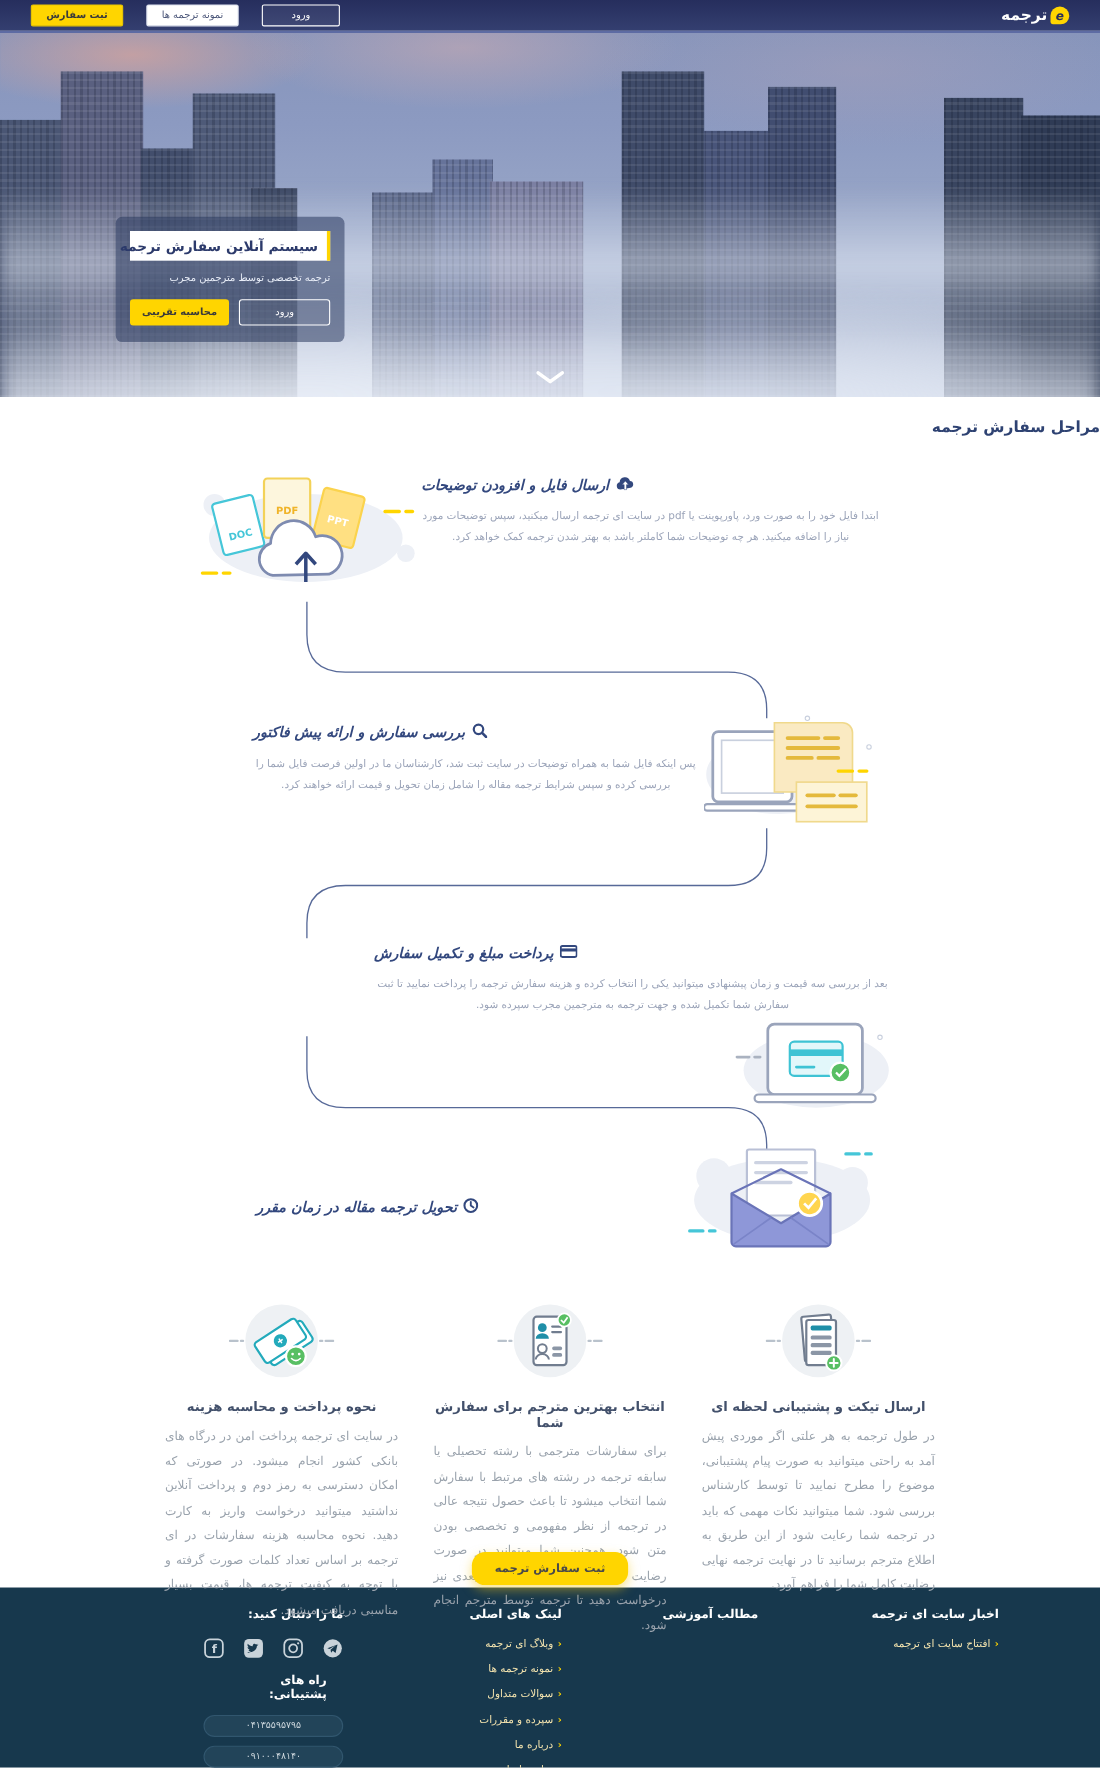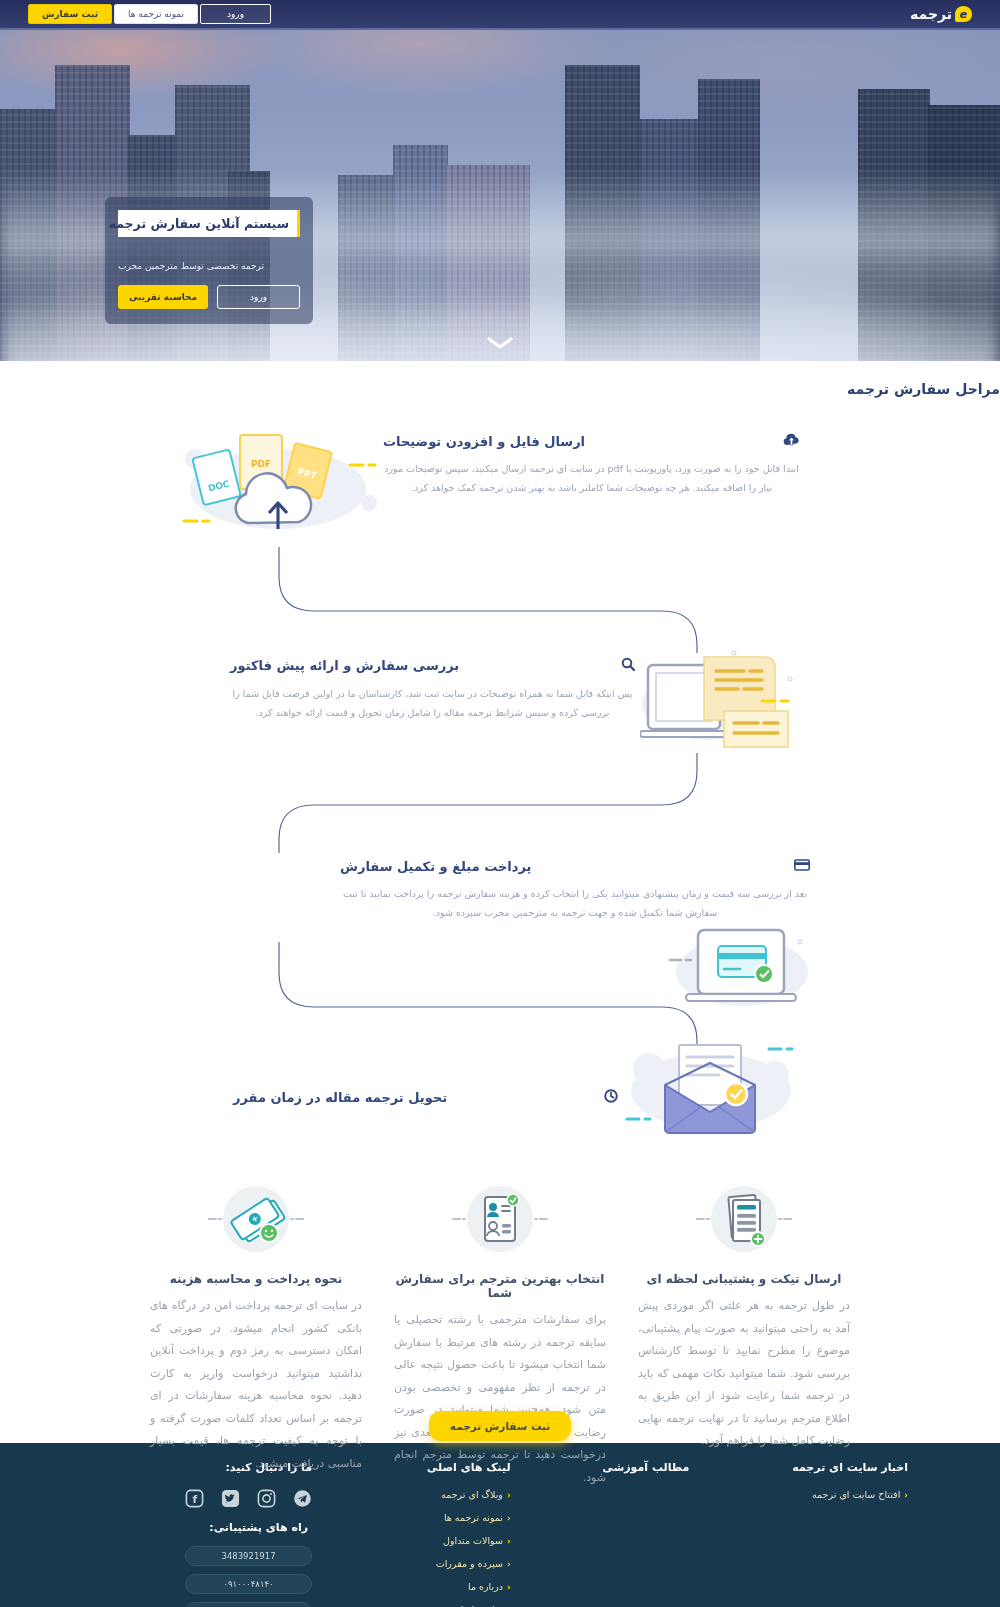--- a/index.html
+++ b/index.html
@@ -8,21 +8,21 @@
   a { text-decoration:none; }
 
   
   .navbar { height:30px; background:linear-gradient(180deg,#262e5d,#343f70); border-bottom:2px solid #5d6ba3;
             display:flex; align-items:center; justify-content:space-between; padding:0 28px; }
   .logo { display:flex; align-items:center; gap:3px; cursor:pointer; }
   .logo-badge { width:17px; height:16px; background:#ffd500; border-radius:50% 50% 45% 12%;
                 color:#262e5d; font-weight:bold; font-style:italic; font-size:11px;
                 display:flex; align-items:center; justify-content:center; }
   .logo-text { color:#fff; font-weight:bold; font-size:14px; }
-  .nav-buttons { display:flex; gap:2px; direction:ltr; }
+  .nav-buttons { display:flex; gap:21px; direction:ltr; }
   .nav-btn { font-size:9px; padding:4px 13px; border-radius:2px; cursor:pointer; border:none; font-family:inherit; }
   .btn-order { background:#ffd500; color:#3a3a3a; font-weight:bold; border:1px solid #e9c600; }
   .btn-samples { background:#fff; color:#4a5578; border:1px solid #dde2ee; }
   .btn-login-nav { background:rgba(255,255,255,0.06); border:1px solid #fff; color:#fff; padding:4px 26px; }
 
   
   .hero { position:relative; height:331px; overflow:hidden;
           background:linear-gradient(180deg,#8795bb 0%,#8c9ac1 25%,#9aa8c8 55%,#bcc5d8 100%); }
   .hero-sky { position:absolute; inset:0;
       background:
@@ -37,21 +37,21 @@
              background:linear-gradient(180deg,transparent,rgba(228,234,246,0.55) 55%,transparent); filter:blur(7px); }
   .fog-low { position:absolute; bottom:-35px; left:0; right:0; height:190px; filter:blur(8px);
       background:
         radial-gradient(55% 100% at 28% 100%, rgba(236,241,249,0.96), rgba(236,241,249,0) 72%),
         radial-gradient(50% 100% at 68% 100%, rgba(226,233,245,0.92), rgba(226,233,245,0) 72%),
         linear-gradient(0deg, rgba(233,238,248,0.85), transparent 70%); }
   .hero-card { position:absolute; top:167px; left:105px; width:208px; border-radius:6px;
                background:rgba(34,50,88,0.52); padding:13px 13px 15px; }
   .hero-title { background:#fff; color:#2c3a6b; font-weight:bold; font-size:12.5px;
                 padding:6px 8px; border-right:3px solid #ffd500; text-align:center; white-space:nowrap; }
-  .hero-sub { color:#e9eef8; font-size:9px; text-align:left; margin-top:24px; }
+  .hero-sub { color:#e9eef8; font-size:9px; text-align:right; margin-top:11px; }
   .hero-actions { display:flex; gap:9px; margin-top:14px; direction:ltr; }
   .btn-estimate { background:#ffd500; color:#3a3a3a; font-weight:bold; font-size:9px;
                   padding:6px 11px; border-radius:3px; border:none; cursor:pointer; font-family:inherit; }
   .btn-login-hero { flex:1; border:1px solid #fff; color:#fff; font-size:9px; padding:6px 0; text-align:center;
                     border-radius:3px; background:rgba(255,255,255,0.05); cursor:pointer; font-family:inherit; }
   .hero-chevron { position:absolute; bottom:7px; left:50%; transform:translateX(-50%); cursor:pointer; }
 
   
   .main { position:relative; height:1082px; background:#fff; }
   .section-title { position:absolute; top:20px; left:0; right:0; text-align:right;
@@ -60,21 +60,21 @@
   .step { position:absolute; left:0; right:0; display:flex; justify-content:space-between; align-items:flex-start; }
   #step1 { top:58px;  padding:0 200px 0 178px; }
   #step2 { top:288px; padding:0 205px 0 230px; }
   #step3 { top:482px; padding:0 190px 0 198px;flex-direction:column; }
   #step4 { top:672px; padding:0 205px 0 233px; }
   .st1 { width:425px; padding-top:14px; }
   .st2 { width:405px; padding-top:8px; }
   .st3 { width:470px; padding-top:16px; }
   .st4 { width:385px; padding-top:56px; }
   .step-heading { color:#33487e; font-size:13px; font-weight:bold; display:flex;
-                  align-items:center; justify-content:space-between; gap:6px; }
+                  align-items:center; justify-content:flex-end; gap:6px;font-style:italic; }
   .step-para { color:#9aa3b8; font-size:9.5px; line-height:1.95; text-align:center; margin-top:11px; }
   .illo { flex:none; }
 
   
   .features { position:absolute; top:822px; left:150px; right:150px; display:flex; gap:32px; }
   .feature { flex:1; text-align:center; }
   .feature-heading { color:#42506b; font-size:12px; font-weight:bold; margin:13px 0 9px; }
   .feature-para { color:#9aa3ad; font-size:11px; line-height:2.05; text-align:justify; }
 
   
@@ -86,21 +86,21 @@
   
   .footer { height:164px; background:#17384d; display:flex; justify-content:space-between;
             padding:18px 92px 0 185px; }
   .f-col { text-align:right; }
   .f-head { color:#fff; font-size:11px; font-weight:bold; margin-bottom:15px; }
   .f-link { display:block; color:#f3e3ae; font-size:9.5px; margin-bottom:12px; cursor:pointer; }
   .f-chevron { color:#ffd500; font-size:9px; margin-left:4px; font-weight:bold; }
   .col-news { width:160px; } .col-learning { width:120px; } .col-links { width:140px; } .col-follow { width:127px; }
   .socials { display:flex; justify-content:space-between; direction:ltr; margin-bottom:13px; }
   .social { cursor:pointer; display:inline-flex; }
-  .support-head { margin:4px 4px 12px;text-align:right; }
+  .support-head { margin:4px 15px 12px;text-align:right; }
   .pill { width:100%; background:#224459; border:1px solid #31566e; border-radius:12px; color:#cdd7dd;
           font-size:8.5px; text-align:center; padding:4px 0; margin-bottom:8px; cursor:pointer; direction:ltr; }
 </style>
 </head>
 <body>
 
 <div class="navbar">
   <div class="logo">
     <span class="logo-badge">e</span>
     <span class="logo-text">ترجمه</span>
@@ -444,17 +444,17 @@
           </svg>
       </span>
       <span class="social">
         <svg width="19" height="19" viewBox="0 0 20 20">
             <circle cx="10" cy="10" r="8.7" fill="#c9d3da"></circle>
             <path d="M4.8 9.9l9.8-3.7-1.9 8.3-2.7-2.1-1.6 1.7-.5-2.7 5-4.3-6 3.5z" fill="#17384d"></path>
           </svg>
       </span>
     </div>
     <div class="f-head support-head">راه های پشتیبانی:</div>
-    <div class="pill">3483921917</div>
+    <div class="pill">۰۴۱۳۵۵۹۵۷۹۵</div>
     <div class="pill">۰۹۱۰۰۰۴۸۱۴۰</div>
     <div class="pill">info@e-tarjome.com</div>
   </div>
 </div>
 
 </body></html>

